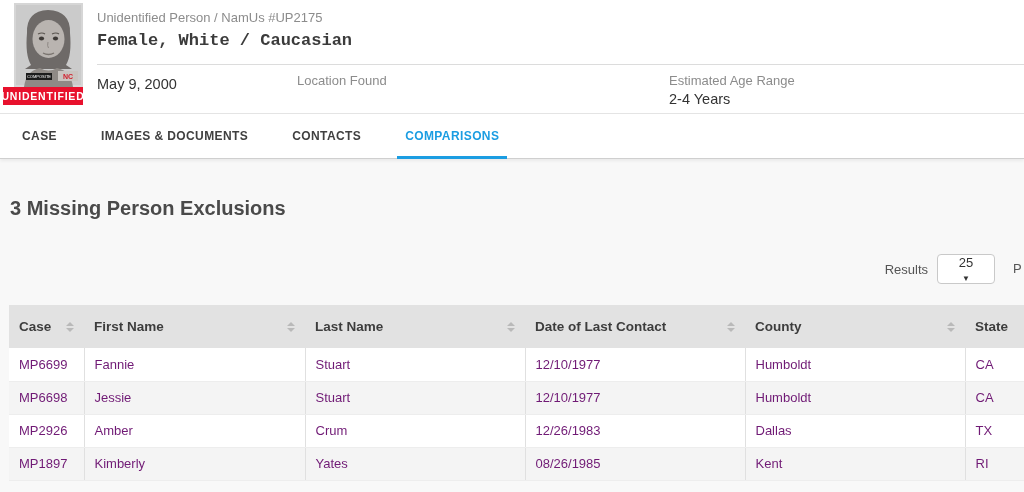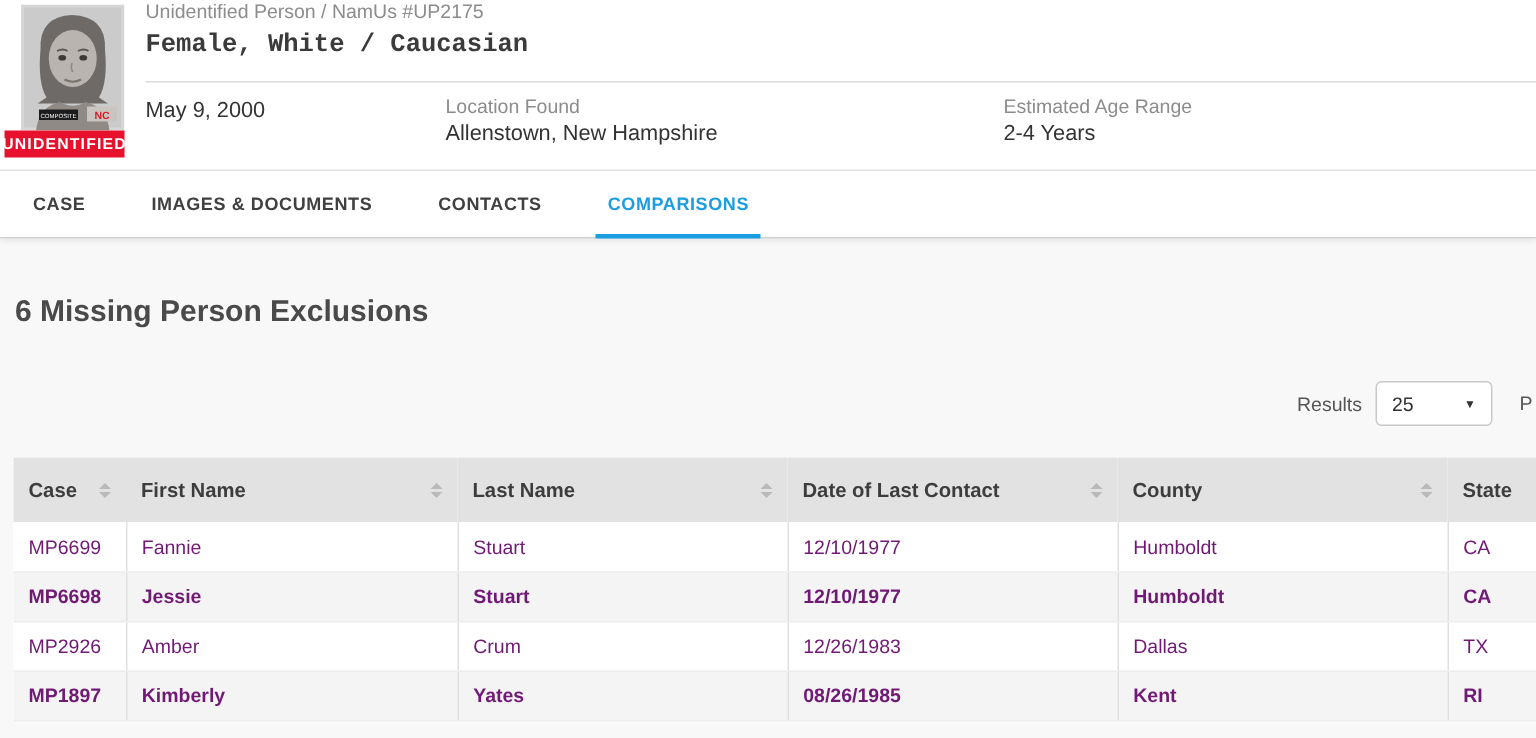--- a/index.html
+++ b/index.html
@@ -12,21 +12,21 @@
   
   .case-header { background:#fff; height:113px; position:relative; }
   .photo-wrap { position:absolute; left:14px; top:3px; width:69px; height:84px; }
   .photo-wrap svg { display:block; width:100%; height:100%; }
   .unid-badge {
     position:absolute; left:3px; top:87px; width:80px; height:18px;
     background:#e8112d; color:#fff; font-size:10.5px; font-weight:bold;
     letter-spacing:0.8px; display:flex; align-items:center; justify-content:center;
   }
   .head-main { position:absolute; left:97px; top:0; right:0; }
-  .breadcrumb { font-size:13px; color:#8c8c8c; }
+  .breadcrumb { font-size:13px; color:#8c8c8c; padding-top:10px; }
   .case-title { font-size:17px; font-weight:bold; color:#3b3b3b; margin-top:6px; padding-bottom:14px; border-bottom:1px solid #dcdcdc;font-family:Liberation Mono, monospace; }
   .field-row { display:flex; padding-top:8px; }
   .field:nth-child(1){ width:200px; }
   .field:nth-child(2){ width:372px; }
   .field-label { font-size:13px; color:#8c8c8c; }
   .field-value { font-size:14.5px; color:#333; margin-top:3px; }
 
   
   .tab-bar {
     background:#fff; height:46px; border-top:1px solid #e4e4e4;
@@ -45,23 +45,23 @@
   }
 
   
   .content { position:relative; }
   .section-heading { font-size:20px; font-weight:bold; color:#4a4a4a; margin:38px 0 0 10px; }
 
   .results-bar { position:relative; height:30px; margin-top:34px;padding-left:48px; }
   .results-group { position:absolute; right:29px; top:0; display:flex; align-items:center; }
   .results-label { font-size:13px; color:#555; margin-right:9px; }
   .results-select {
-    width:78px; height:30px; background:#fff; border:1px solid #c9c9c9;
+    width:58px; height:30px; background:#fff; border:1px solid #c9c9c9;
     border-radius:4px; display:flex; align-items:center; justify-content:space-between;
-    padding:0 10px; font-size:13px; color:#333; cursor:pointer;
+    padding:0 10px; font-size:13px; color:#333; cursor:pointer;flex-direction:column;
   }
   .select-caret { font-size:8px; color:#333; }
   .page-partial { position:absolute; left:1013px; top:7px; font-size:13px; color:#555; white-space:nowrap; }
 
   
   .mp-table { margin:21px 0 0 9px; width:1076px; border-collapse:collapse; table-layout:fixed; background:#fff; font-size:13px; }
   .mp-table col.c-case{ width:75px; } .mp-table col.c-first{ width:221px; }
   .mp-table col.c-last{ width:220px; } .mp-table col.c-date{ width:220px; }
   .mp-table col.c-county{ width:220px; } .mp-table col.c-state{ width:120px; }
   .mp-table th {
@@ -71,21 +71,21 @@
   .th-inner { display:flex; align-items:center; justify-content:space-between; }
   .sort-icon { display:inline-flex; flex-direction:column; gap:2px; margin-left:6px; }
   .sort-icon i { display:block; width:0; height:0; border-left:4px solid transparent; border-right:4px solid transparent; }
   .sort-up { border-bottom:4px solid #b9b9b9; }
   .sort-down { border-top:4px solid #b9b9b9; }
   .mp-table td {
     height:33px; padding:0 10px; color:#701a75; border-bottom:1px solid #ededed;
     border-left:1px solid #e0e0e0; background:#fff;
   }
   .mp-table td:first-child { border-left:none; }
-  .mp-table tr.striped td { background:#f4f4f4;font-weight:bold; }
+  .mp-table tr.striped td { background:#f4f4f4; }
 </style>
 </head>
 <body>
 
 <div class="case-header">
   <div class="photo-wrap">
     <svg viewBox="0 0 69 84">
       <rect x="0" y="0" width="69" height="84" fill="#d6d6d6"></rect>
       <rect x="2" y="2" width="65" height="80" fill="#cbcbcb"></rect>
 
@@ -113,39 +113,38 @@
 
   <div class="head-main">
     <div class="breadcrumb">Unidentified Person / NamUs #UP2175</div>
     <div class="case-title">Female, White / Caucasian</div>
     <div class="field-row">
       <div class="field">
         <div class="field-value">May 9, 2000</div>
       </div>
       <div class="field">
         <div class="field-label">Location Found</div>
-        <div class="field-value">Allenstown, New Hampshire</div>
       </div>
       <div class="field">
         <div class="field-label">Estimated Age Range</div>
         <div class="field-value">2-4 Years</div>
       </div>
     </div>
   </div>
 </div>
 
 <div class="tab-bar">
   <div class="tab">CASE</div>
   <div class="tab">IMAGES &amp; DOCUMENTS</div>
   <div class="tab">CONTACTS</div>
   <div class="tab active">COMPARISONS</div>
 </div>
 
 <div class="content">
-  <div class="section-heading">6 Missing Person Exclusions</div>
+  <div class="section-heading">3 Missing Person Exclusions</div>
 
   <div class="results-bar">
     <div class="results-group">
       <span class="results-label">Results</span>
       <div class="results-select">
         <span>25</span>
         <span class="select-caret">▼</span>
       </div>
     </div>
     <span class="page-partial">P</span>

